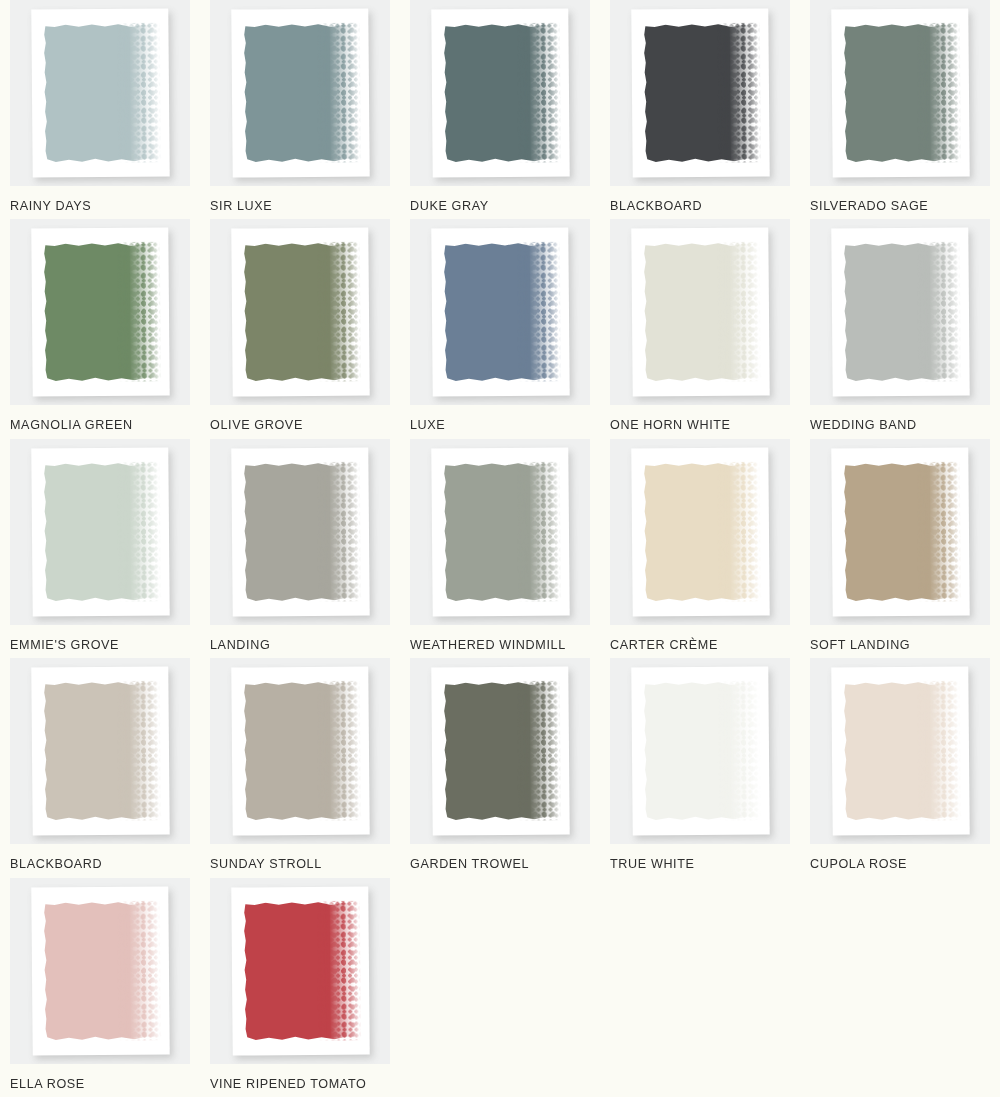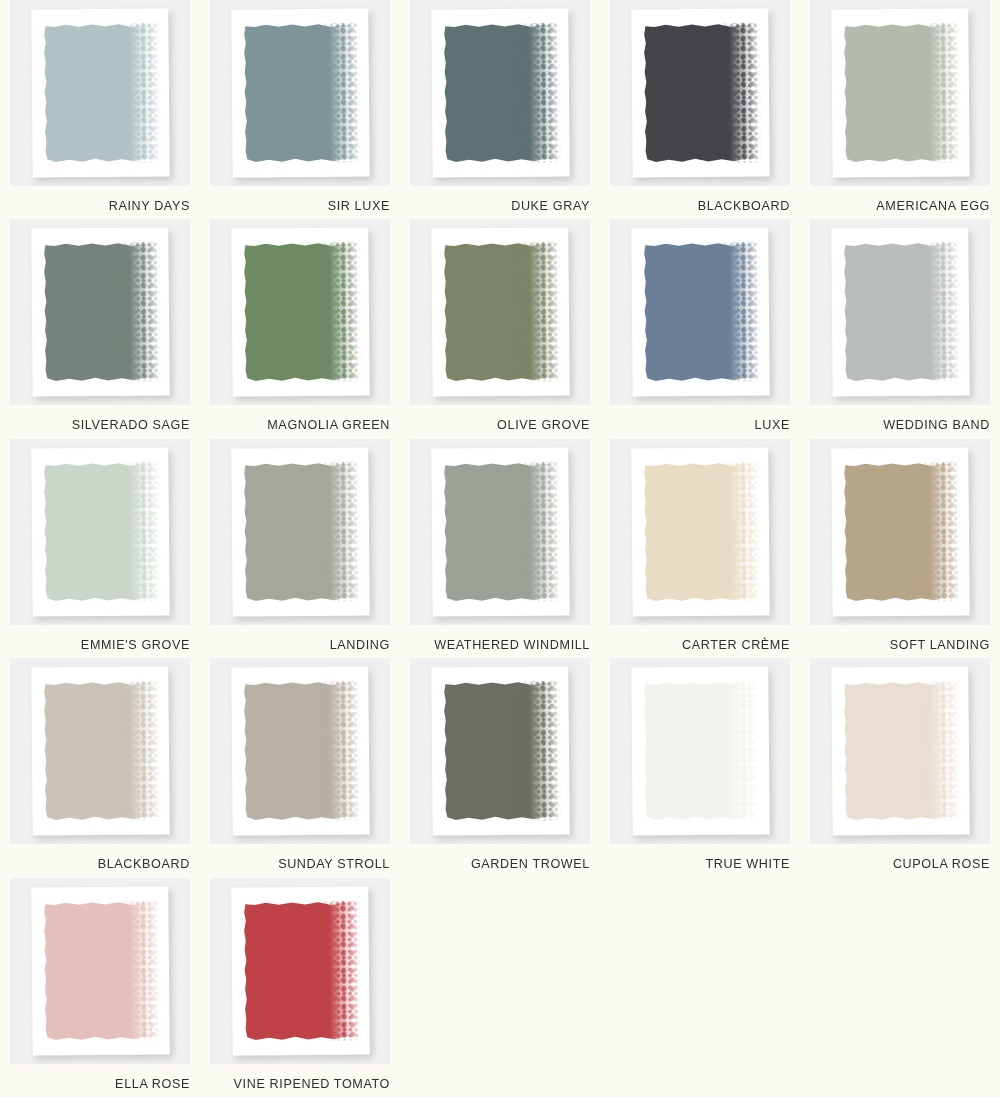--- a/index.html
+++ b/index.html
@@ -18,21 +18,20 @@
     grid-template-rows: repeat(5, 219.4px);
     width: 1000px;
     height: 1097px;
   }
 
   .swatch-cell {
     position: relative;
     padding: 0 10px;
     display: flex;
     flex-direction: column;
-    text-align: right;
   }
 
   
   .swatch-card {
     position: relative;
     background: #eff0f0;
     width: 100%;
     flex: 0 0 186px;
     height: 186px;
     overflow: hidden;
@@ -155,29 +154,20 @@
         <div class="paper">
           <div class="paint" style="background: rgb(67, 69, 72);"></div>
           <div class="speckle" style="color: rgb(67, 69, 72);"></div>
         </div>
       </div>
       <div class="swatch-label">BLACKBOARD</div>
     </div>
     <div class="swatch-cell">
       <div class="swatch-card">
         <div class="paper">
-          <div class="paint" style="background: rgb(179, 187, 174);"></div>
-          <div class="speckle" style="color: rgb(179, 187, 174);"></div>
-        </div>
-      </div>
-      <div class="swatch-label">AMERICANA EGG</div>
-    </div>
-    <div class="swatch-cell">
-      <div class="swatch-card">
-        <div class="paper">
           <div class="paint" style="background: rgb(116, 131, 123);"></div>
           <div class="speckle" style="color: rgb(116, 131, 123);"></div>
         </div>
       </div>
       <div class="swatch-label">SILVERADO SAGE</div>
     </div>
     <div class="swatch-cell">
       <div class="swatch-card">
         <div class="paper">
           <div class="paint" style="background: rgb(110, 138, 101);"></div>
@@ -200,20 +190,29 @@
         <div class="paper">
           <div class="paint" style="background: rgb(107, 127, 150);"></div>
           <div class="speckle" style="color: rgb(107, 127, 150);"></div>
         </div>
       </div>
       <div class="swatch-label">LUXE</div>
     </div>
     <div class="swatch-cell">
       <div class="swatch-card">
         <div class="paper">
+          <div class="paint" style="background: rgb(226, 226, 214);"></div>
+          <div class="speckle" style="color: rgb(226, 226, 214);"></div>
+        </div>
+      </div>
+      <div class="swatch-label">ONE HORN WHITE</div>
+    </div>
+    <div class="swatch-cell">
+      <div class="swatch-card">
+        <div class="paper">
           <div class="paint" style="background: rgb(185, 189, 185);"></div>
           <div class="speckle" style="color: rgb(185, 189, 185);"></div>
         </div>
       </div>
       <div class="swatch-label">WEDDING BAND</div>
     </div>
     <div class="swatch-cell">
       <div class="swatch-card">
         <div class="paper">
           <div class="paint" style="background: rgb(203, 214, 203);"></div>

